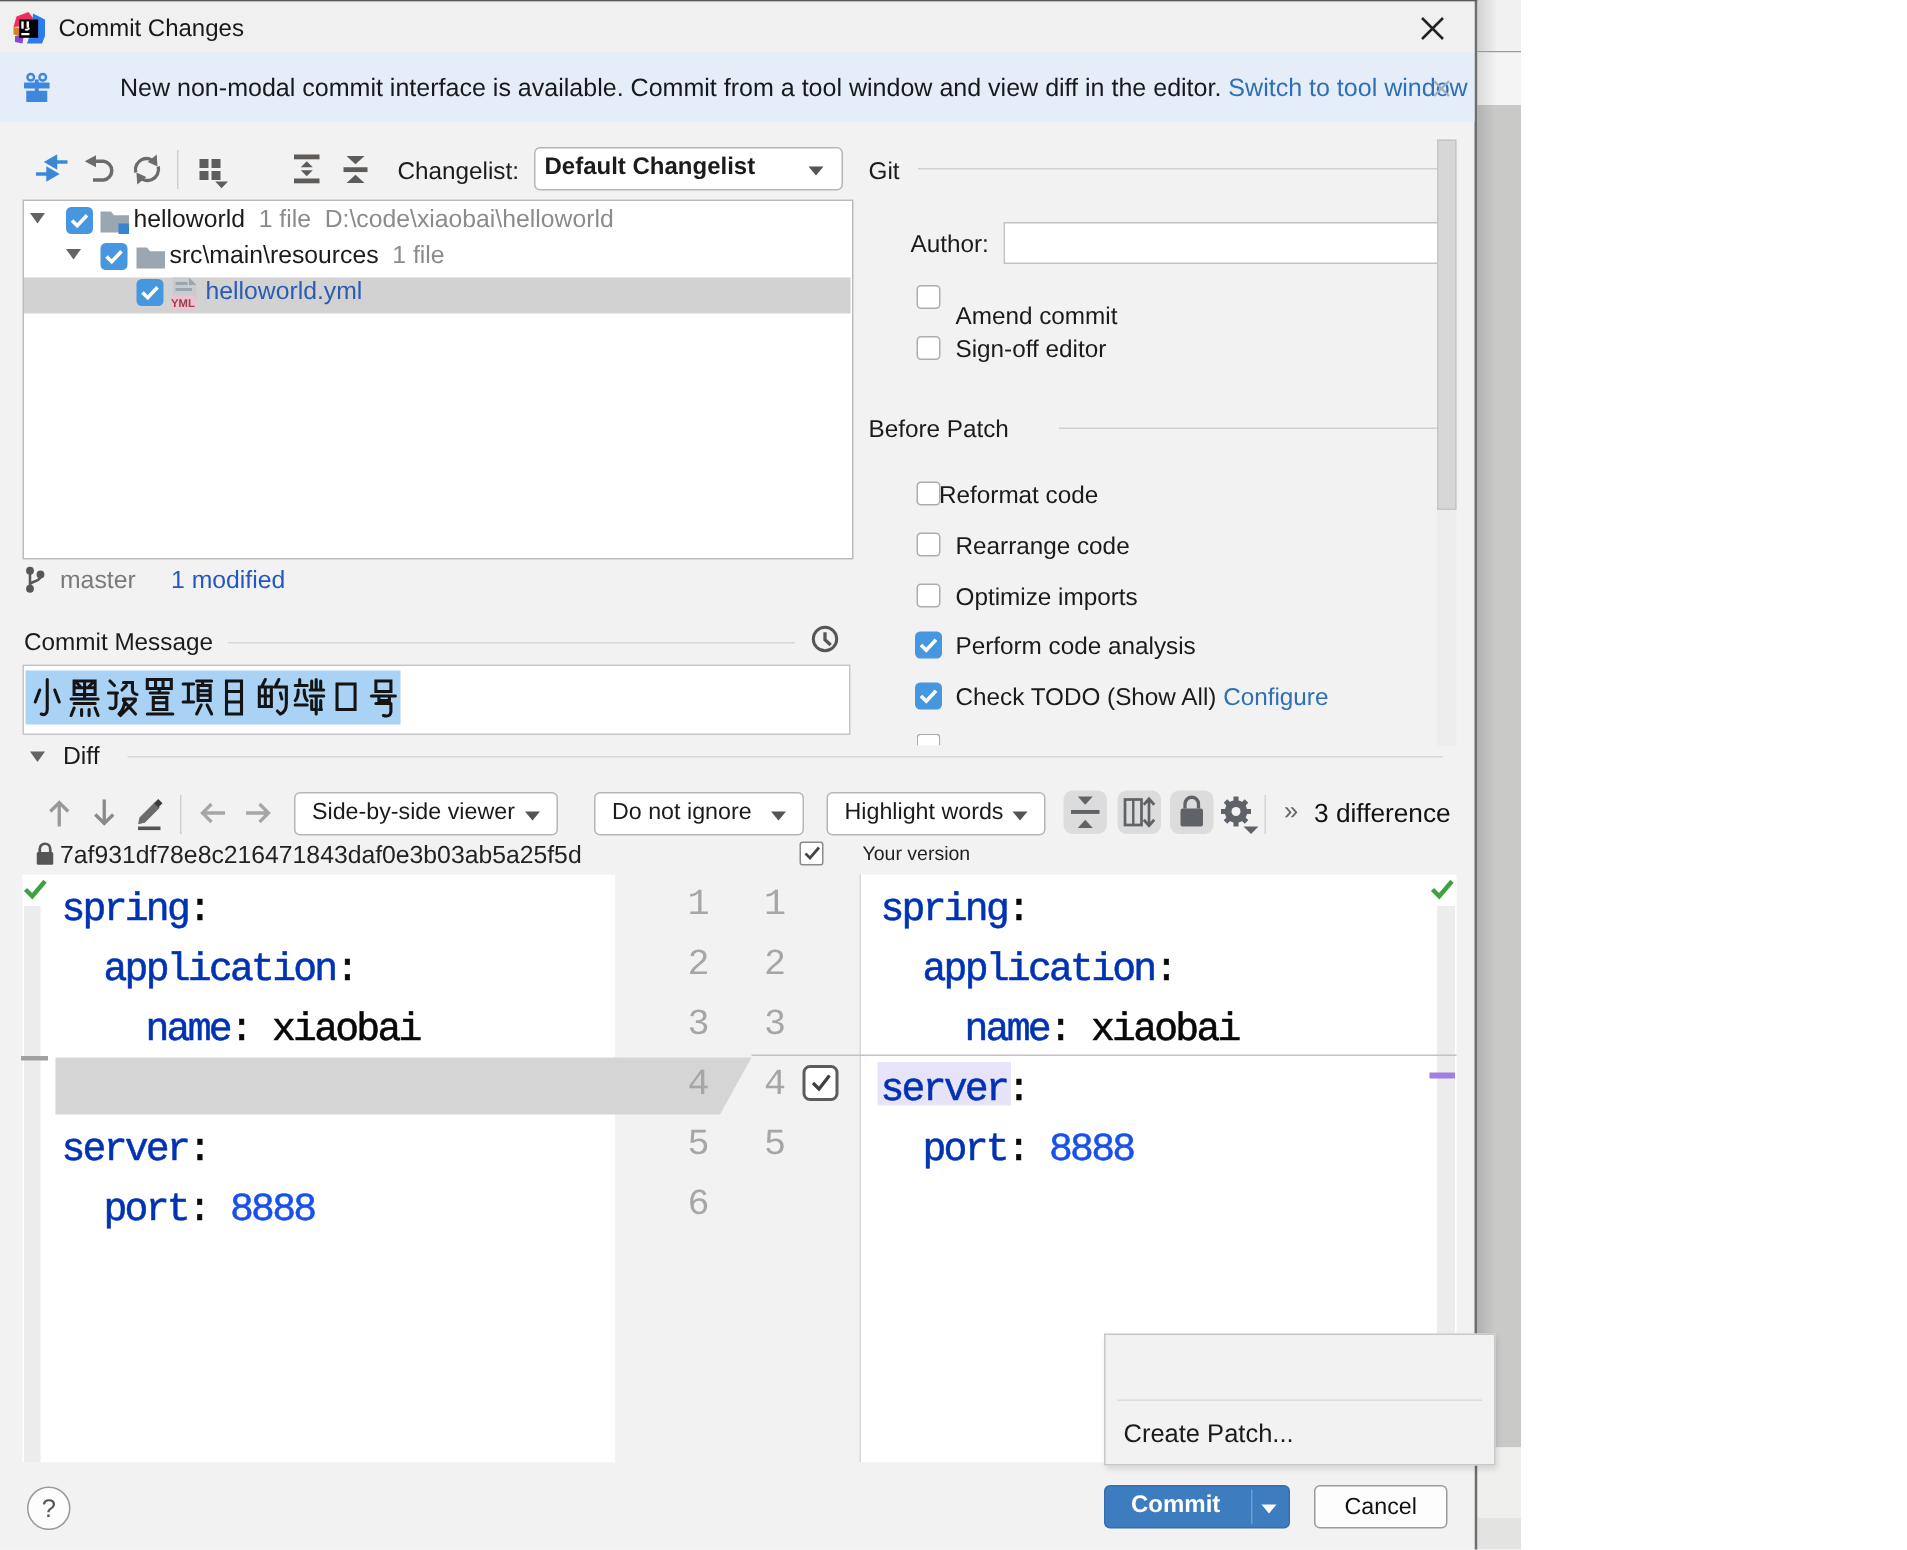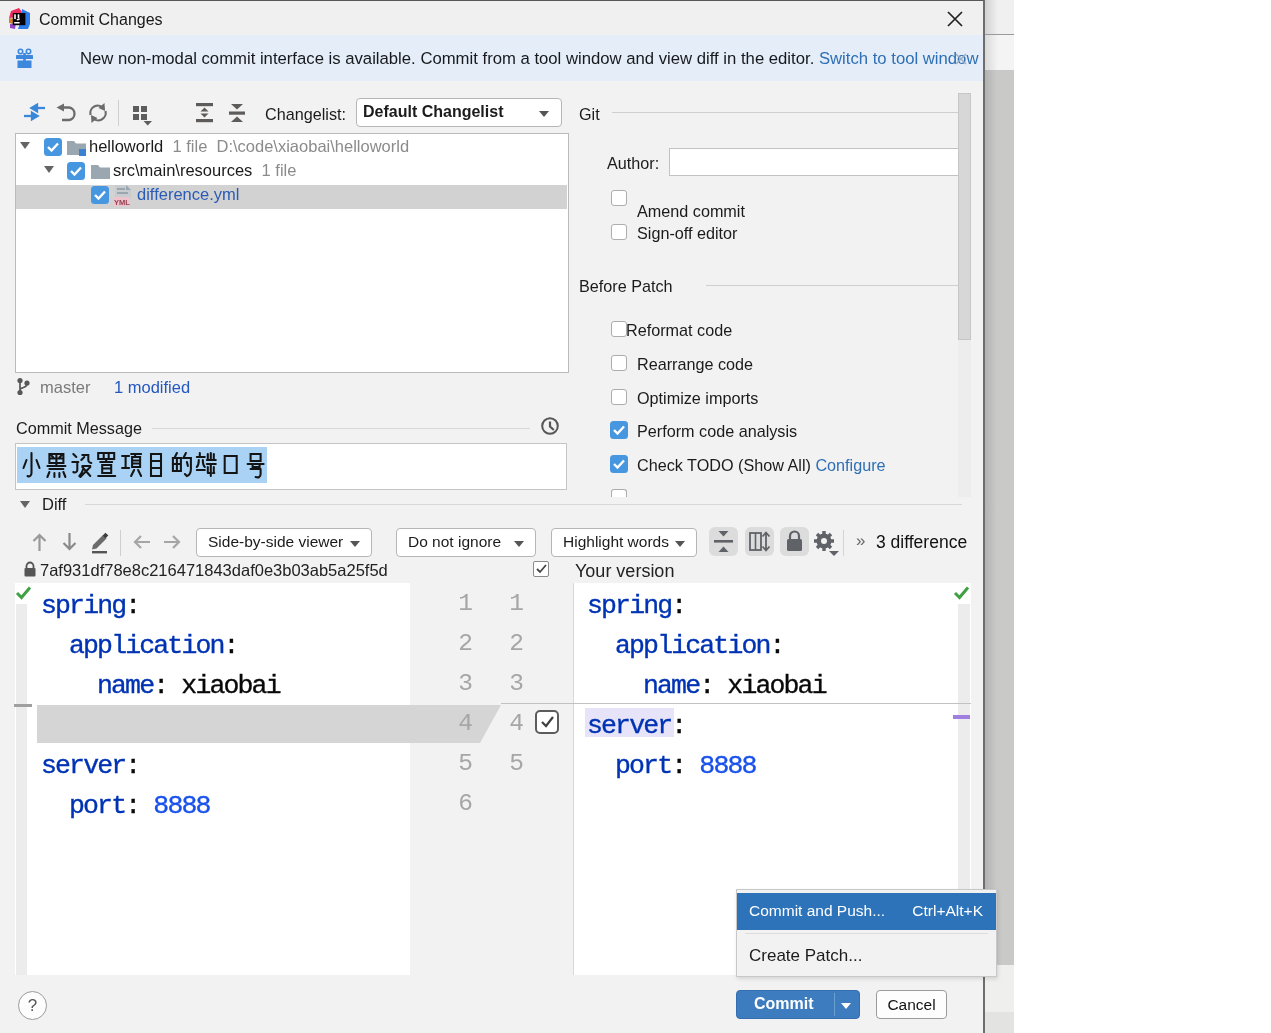--- a/index.html
+++ b/index.html
@@ -27,21 +27,21 @@
 #leftpane{left:15px;top:583px;width:395px;height:392px;background:#fff;}
 #gutter{left:410px;top:583px;width:164px;height:392px;background:#f2f2f2;}
 #rightpane{left:574px;top:583px;width:397px;height:392px;background:#fff;}
 .code{position:absolute;font-family:"Liberation Mono",monospace;font-size:26.5px;letter-spacing:-1.85px;line-height:40px;white-space:pre;color:#080808;-webkit-text-stroke:0.35px currentColor;}
 .k{color:#0033b3;} .n{color:#1750eb;}
 .lnum{position:absolute;font-family:"Liberation Mono",monospace;font-size:24.5px;line-height:40px;color:#a6a6a6;width:60px;text-align:right;}
 #footer{left:0;top:975px;width:983px;height:58px;background:#f2f2f2;}
 #popup{left:736px;top:889px;z-index:50;width:261px;height:88px;background:#f2f2f2;border:1px solid #c8c8c8;box-sizing:border-box;box-shadow:1px 2px 4px rgba(0,0,0,0.12);}
 #popupblue{position:absolute;left:0px;top:3px;width:259px;height:37px;background:#2d73b9;color:#fff;font-size:15.5px;}
 #commitbtn{left:736px;top:990px;width:124px;height:29px;background:#3d7cbf;border:1px solid #346db0;border-radius:4px;box-sizing:border-box;}
-#cancelbtn{left:876px;top:990px;width:71px;height:29px;background:#fdfdfd;border:1px solid #9b9b9b;border-radius:4px;box-sizing:border-box;font-size:15.5px;text-align:center;line-height:27px;color:#111;}
+#cancelbtn{left:876px;top:990px;width:89px;height:29px;background:#fdfdfd;border:1px solid #9b9b9b;border-radius:4px;box-sizing:border-box;font-size:15.5px;text-align:center;line-height:27px;color:#111;}
 .rlabel{position:absolute;font-size:16.2px;color:#1b1b1b;}
 </style></head><body>
 <div id="dlg" class="abs"></div>
 <div class="abs" style="left:0;top:1px;width:983px;height:1px;background:#6a6a6a;"></div>
 <div id="titlebar" class="abs"></div>
 <div id="title" class="abs">Commit Changes</div>
 <svg style="left:9px;top:8px" width="22" height="22" viewBox="0 0 22 22">
     <polygon points="2,3 10,0 13,4 11,9 0,10" fill="#ee2d61"></polygon>
     <polygon points="13,1 21,5 21,16 19,21 9,21 12,12" fill="#2e7ceb"></polygon>
     <polygon points="0,10 6,11 5,16 0,15" fill="#cf8327"></polygon>
@@ -180,21 +180,21 @@
     </svg>
   </div>
 <svg style="left:114px;top:185px" width="18" height="21">
     <path d="M1 0 H12 L17 5 V14 H1 Z" fill="#c8ccce"></path>
     <path d="M12 0 L17 5 H12 Z" fill="#9aa7b0"></path>
     <rect x="3" y="3" width="8" height="2" fill="#9aa7b0"></rect>
     <rect x="3" y="7" width="11" height="2" fill="#9aa7b0"></rect>
     <rect x="0" y="12" width="16" height="9" rx="1" fill="#efc3cd"></rect>
     <text x="8" y="19.5" font-size="7.5" font-weight="bold" fill="#94404f" text-anchor="middle" font-family="Liberation Sans">YML</text>
   </svg>
-<div class="abs tname" style="left:137px;top:185px;color:#2a5bb5;">difference.yml</div>
+<div class="abs tname" style="left:137px;top:185px;color:#2a5bb5;">helloworld.yml</div>
 
 <svg style="left:16px;top:377px" width="14" height="19">
     <g fill="#575757">
       <circle cx="4" cy="3.5" r="2.6"></circle>
       <circle cx="4" cy="15.5" r="2.6"></circle>
       <circle cx="11" cy="6" r="2.6"></circle>
     </g>
     <path d="M4 4 V15 M11 7 C11 10.5,6.5 10,4.5 12" stroke="#575757" stroke-width="1.7" fill="none"></path>
   </svg>
 <div class="abs" style="left:40px;top:378px;font-size:16.5px;color:#7a7a7a;">master</div>
@@ -315,21 +315,21 @@
 <svg style="left:24px;top:562px" width="12" height="15">
     <path d="M2.5 6 V4 A3.5 3.5 0 0 1 9.5 4 V6" fill="none" stroke="#555" stroke-width="1.8"></path>
     <rect x="0.5" y="6" width="11" height="8.5" rx="1" fill="#555"></rect>
   </svg>
 <div class="abs" style="left:40px;top:561px;font-size:16.5px;color:#222;">7af931df78e8c216471843daf0e3b03ab5a25f5d</div>
 <div class="abs" style="left:533px;top:561px;width:14px;height:14px;background:#fff;border:1px solid #8a8a8a;border-radius:2px;">
     <svg style="left:2px;top:2px" width="11" height="10">
       <path d="M1 5 L4 8 L10 1" stroke="#444" stroke-width="1.8" fill="none"></path>
     </svg>
   </div>
-<div class="abs" style="left:575px;top:561px;font-size:18px;color:#222;">Your version</div>
+<div class="abs" style="left:575px;top:561px;font-size:13px;color:#222;">Your version</div>
 
 <div id="leftpane" class="abs"></div>
 <div id="gutter" class="abs"></div>
 <div id="rightpane" class="abs"></div>
 <div class="abs" style="left:573px;top:583px;width:1px;height:392px;background:#d8d8d8;"></div>
 <div class="abs" style="left:16px;top:604px;width:11px;height:371px;background:#ececec;"></div>
 <div class="abs" style="left:958px;top:604px;width:12px;height:371px;background:#ececec;"></div>
 <svg style="left:16px;top:586px" width="15" height="13">
     <path d="M1 7 L5.5 11.5 L14 1.5" stroke="#3fa142" stroke-width="3" fill="none"></path>
   </svg>
@@ -377,24 +377,20 @@
 <div id="footer" class="abs"></div>
 <div class="abs" style="left:18px;top:991px;width:27px;height:27px;border:1.5px solid #9a9a9a;border-radius:50%;background:#fdfdfd;text-align:center;line-height:27px;font-size:17px;color:#555;">?</div>
 <div id="commitbtn" class="abs">
     <span style="position:absolute;left:17px;top:4px;color:#fff;font-weight:bold;font-size:16px;">Commit</span>
     <span style="position:absolute;left:97px;top:2px;width:1px;height:23px;background:#6a9fd0;"></span>
     <span class="cartri" style="right:8px;top:12px;border-top-color:#fff;"></span>
   </div>
 <div id="cancelbtn" class="abs">Cancel</div>
 
 <div id="popup" class="abs">
-    <div id="popupblue">
-      <span style="position:absolute;left:12px;top:9px;">Commit and Push...</span>
-      <span style="position:absolute;right:13px;top:9px;">Ctrl+Alt+K</span>
-    </div>
 <div class="abs sep" style="left:8px;top:43px;width:243px;background:#dcdcdc;"></div>
 <div class="abs" style="left:12px;top:56px;font-size:17px;color:#1b1b1b;">Create Patch...</div>
   </div>
 
 <div class="abs" style="left:985px;top:0;width:29px;height:35px;background:linear-gradient(to right,#d2d2d2,#f0f0f0 45%);border-bottom:1px solid #9a9a9a;box-sizing:border-box;"></div>
 <div class="abs" style="left:985px;top:35px;width:29px;height:35px;background:linear-gradient(to right,#dadada,#f4f4f4 45%);"></div>
 <div class="abs" style="left:985px;top:70px;width:29px;height:895px;background:linear-gradient(to right,#b2b2b2,#c9c9c8 40%);"></div>
 <div class="abs" style="left:985px;top:965px;width:29px;height:47px;background:#efefed;"></div>
 <div class="abs" style="left:985px;top:1012px;width:29px;height:21px;background:#e3e3e1;"></div>
 

